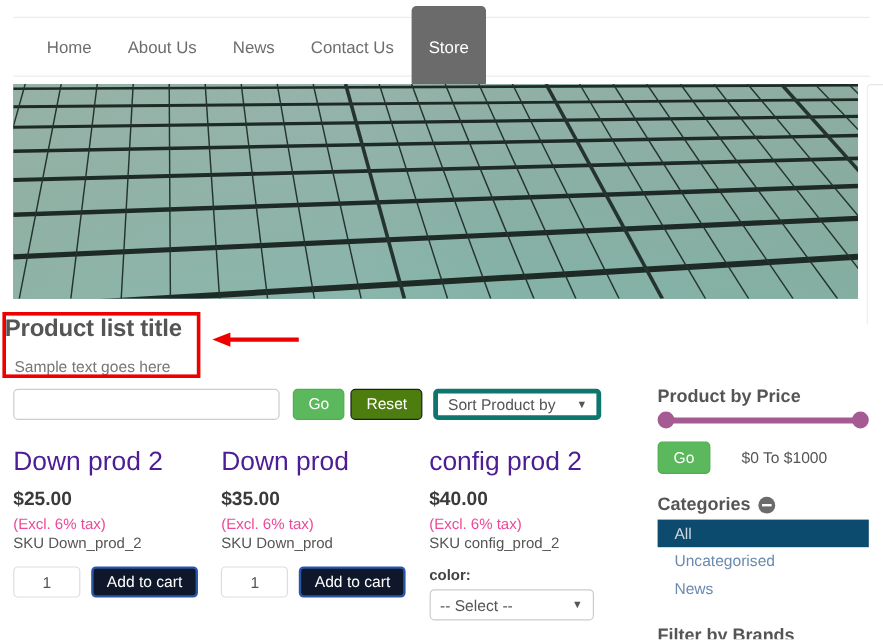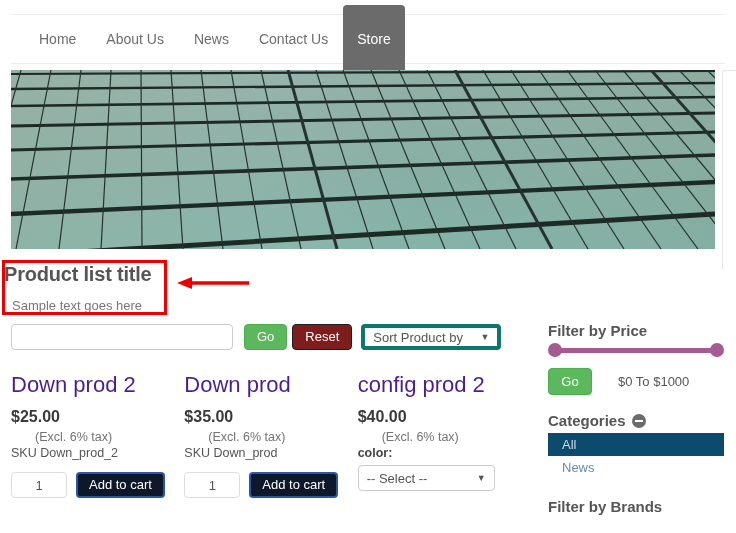--- a/index.html
+++ b/index.html
@@ -154,21 +154,21 @@
     color: #ffffff;
     font-size: 13px;
     cursor: pointer;
     font-family: "Liberation Sans", sans-serif;
     line-height: 24px;
   }
   .btn-reset {
     margin-left: 5px;
     height: 26px;
     padding: 0 12px;
-    background: #7f1d1d;
+    background: #4d7c0f;
     border: 1px solid #1f1f1f;
     border-radius: 4px;
     color: #ffffff;
     font-size: 13px;
     cursor: pointer;
     font-family: "Liberation Sans", sans-serif;
     line-height: 24px;
   }
   .sort-select {
     margin-left: 9px;
@@ -204,23 +204,22 @@
     white-space: nowrap;
   }
   .prod-price {
     font-size: 16px;
     font-weight: bold;
     color: #3a3a3a;
     margin-bottom: 4px;
   }
   .prod-tax {
     font-size: 12.5px;
-    color: #737373;
+    color: #ec4899;
     margin-bottom: 2px;
-    margin-left: 24px;
   }
   .prod-sku {
     font-size: 12.5px;
     color: #555555;
     margin-bottom: 12px;
   }
   .cart-row { display: flex; align-items: center; }
   .qty-input {
     width: 56px;
     height: 26px;
@@ -475,53 +474,55 @@
       <div class="cart-row">
         <input class="qty-input" type="text" value="1" style="">
         <button class="btn-cart">Add to cart</button>
       </div>
     </div>
 
     <div class="product">
       <div class="prod-name">config prod 2</div>
       <div class="prod-price">$40.00</div>
       <div class="prod-tax">(Excl. 6% tax)</div>
+      <div class="prod-sku">SKU config_prod_2</div>
       <div class="opt-label">color:</div>
       <div class="opt-select">
         <span>-- Select --</span>
         <span class="caret">▼</span>
       </div>
     </div>
 
   </div>
 
   <div class="sidebar">
 
     <div class="side-h">
-      <span>Filter by Price</span>
+      <span>Product by Price</span>
     </div>
 
     <div class="slider-wrap">
       <div class="slider-track"></div>
       <div class="slider-knob knob-min"></div>
       <div class="slider-knob knob-max"></div>
     </div>
 
     <div class="side-go-row">
       <button class="btn-go-side">Go</button>
       <span class="price-range">$0 To $1000</span>
     </div>
 
     <div class="side-h">
       <span>Categories</span>
       <span class="collapse-icon"></span>
     </div>
 
     <div class="cat-list">
       <div class="cat-item active">All</div>
+      <div class="cat-item">Uncategorised</div>
       <div class="cat-item">News</div>
     </div>
 
     <div class="brands-h">Filter by Brands</div>
 
   </div>
 
 </div>
 
 </body></html>

